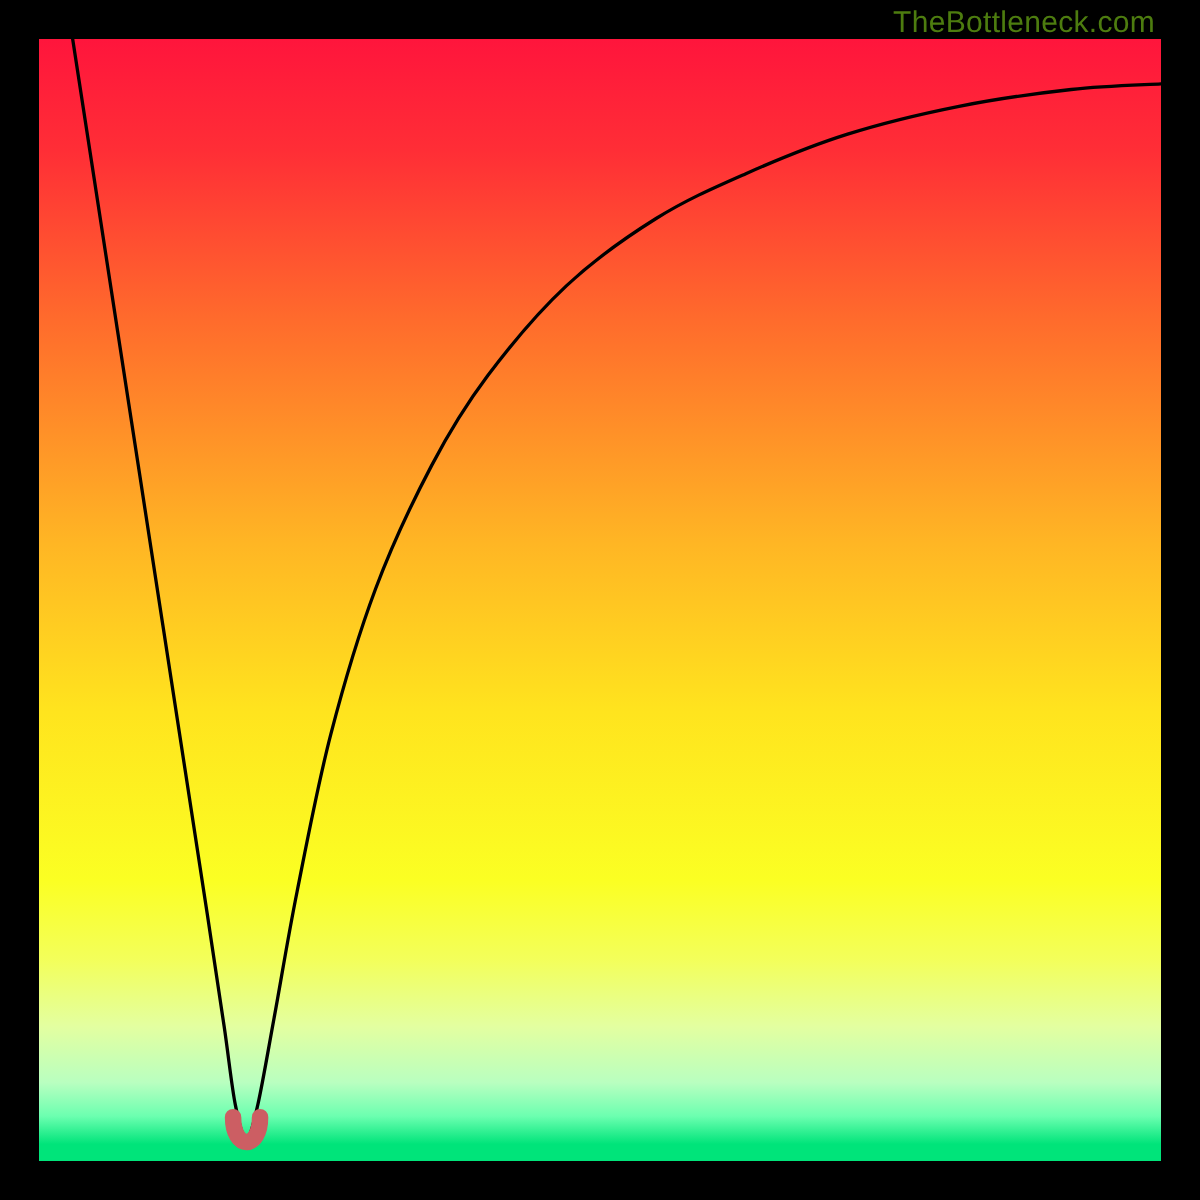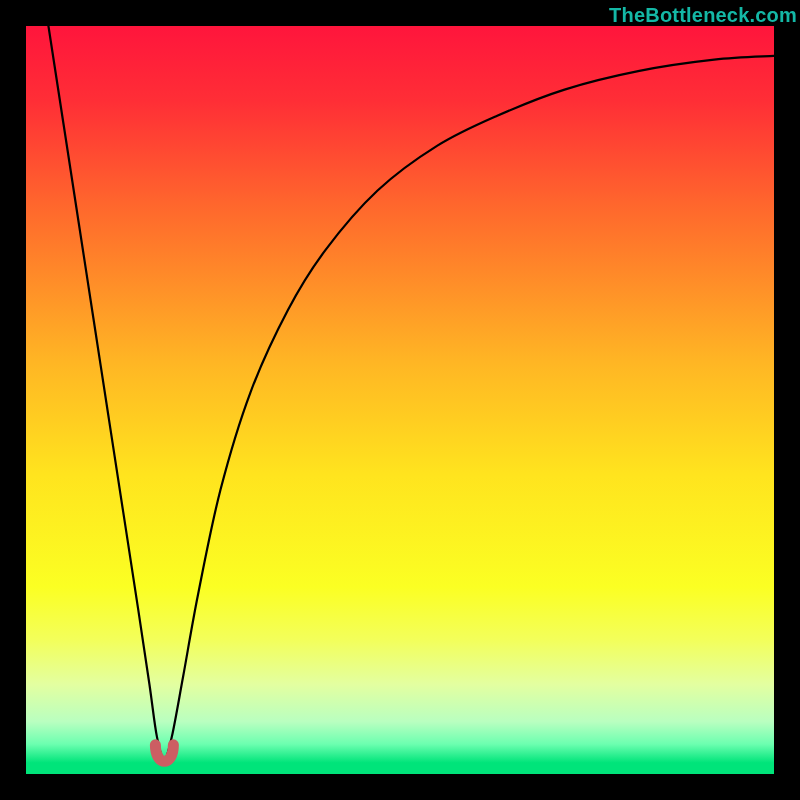--- a/index.html
+++ b/index.html
@@ -22,25 +22,25 @@
   .gradient {
     position: absolute;
     left: 0;
     top: 0;
     width: 100%;
     height: 100%;
   }
   .watermark {
     position: absolute;
     top: 4px;
-    right: 3px;
-    color: #14b8a6;
+    right: 30px;
+    color: #4d7c0f;
     font-size: 20px;
     letter-spacing: 0.2px;
-    font-weight: 700;
+    font-weight: 400;
     z-index: 10;
   }
   svg.curve {
     position: absolute;
     left: 0;
     top: 0;
     width: 748px;
     height: 748px;
     z-index: 5;
   }

